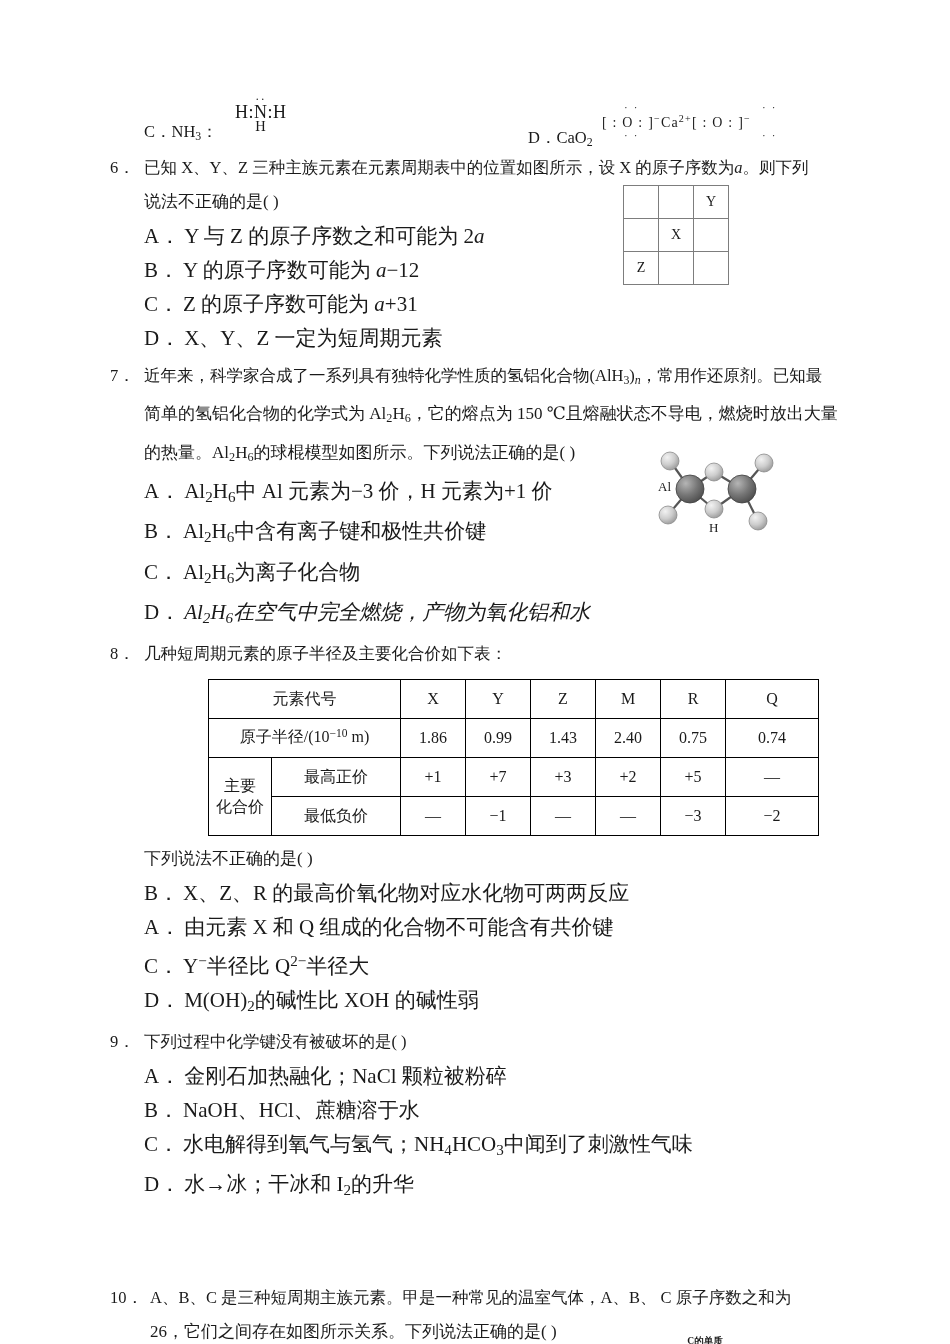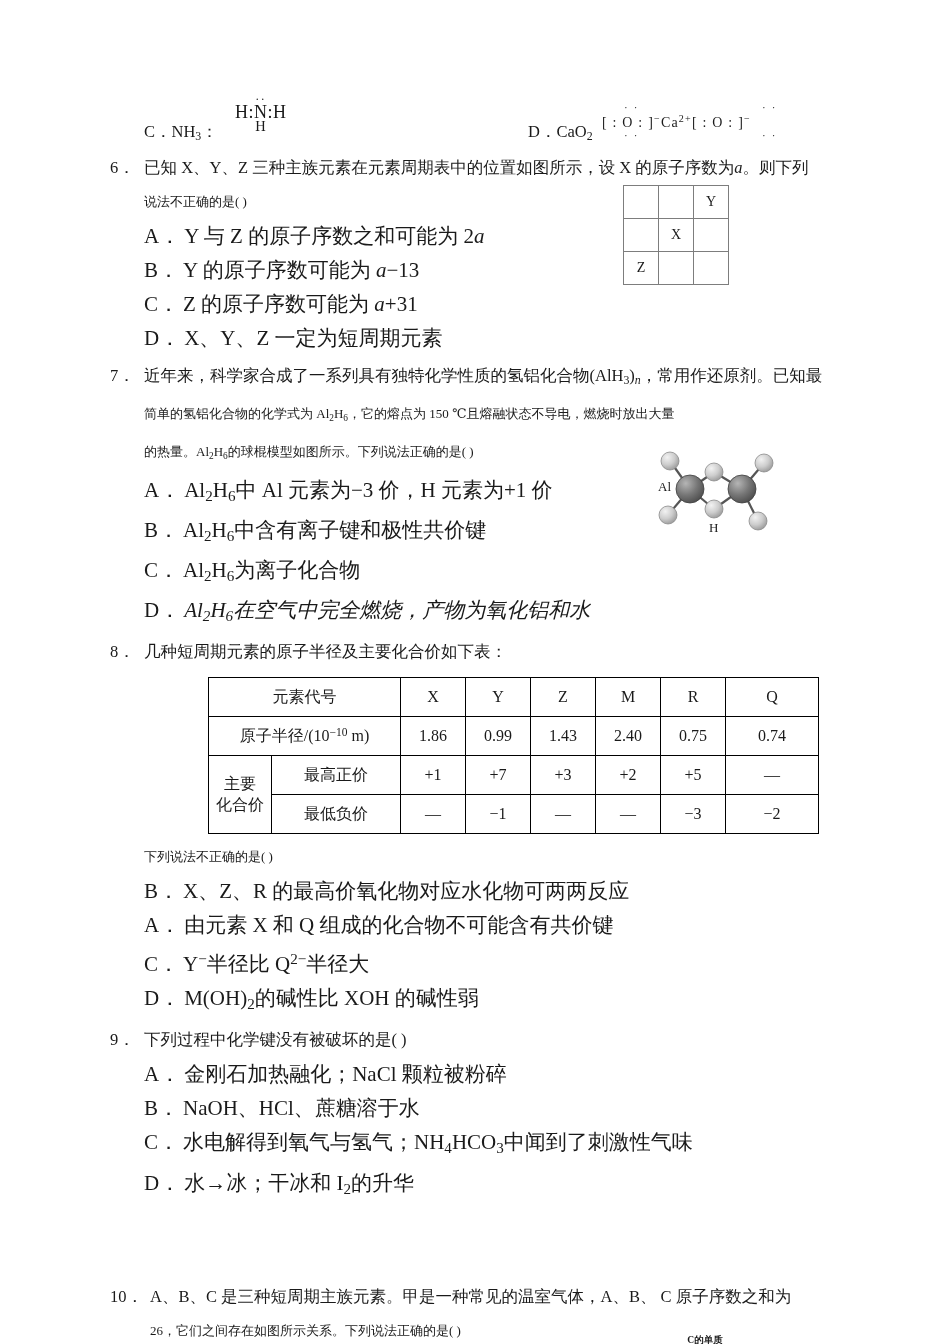--- a/index.html
+++ b/index.html
@@ -46,21 +46,21 @@
     font-size: 16.5px;
     line-height: 34px;
   }
   .opt {
     font-size: 21px;
     line-height: 34px;
     padding-left: 34px;
   }
   .opt .lbl { margin-right: 4px; }
   .plain {
-    font-size: 13px;
+    font-size: 17px;
     line-height: 34px;
     padding-left: 34px;
   }
   .ital { font-style: italic; }
   sub { font-size: 0.72em; vertical-align: -0.28em; }
   sup { font-size: 0.72em; vertical-align: 0.45em; }
 
   
   .lewis-row {
     position: relative;
@@ -81,21 +81,21 @@
     line-height: 13px;
     font-size: 14.5px;
     letter-spacing: 0.5px;
   }
   .nh3-dots { font-size: 12px; letter-spacing: 1.5px; line-height: 9px; }
   .nh3-mid  { font-size: 18px; letter-spacing: 0.5px; line-height: 16px;}
   .nh3-bot  { font-size: 14.5px; line-height: 12px; }
   .lewis-d {
     position: absolute;
     left: 418px;
-    top: 26px;
+    top: 32px;
     white-space: nowrap;
   }
   .cao2-struct {
     position: absolute;
     left: 492px;
     top: 6px;
     font-size: 14px;
     line-height: 12px;
     letter-spacing: 1px;
     white-space: nowrap;
@@ -180,21 +180,21 @@
     </div>
 
     <div style="position:relative;">
       <div class="qrow">
         <div class="qnum">6．</div>
         <div class="qbody"><span>已知 X、Y、Z 三种主族元素在元素周期表中的位置如图所示，设 X 的原子序数为</span><span class="ital">a</span><span>。则下列</span></div>
       </div>
       <div class="plain">说法不正确的是(        )</div>
 
       <div class="opt"><span class="lbl">A．</span><span>Y 与 Z 的原子序数之和可能为 2</span><span class="ital">a</span><span></span></div>
-      <div class="opt"><span class="lbl">B．</span><span>Y 的原子序数可能为 </span><span class="ital">a</span><span>−13</span></div>
+      <div class="opt"><span class="lbl">B．</span><span>Y 的原子序数可能为 </span><span class="ital">a</span><span>−12</span></div>
       <div class="opt"><span class="lbl">C．</span><span>Z 的原子序数可能为 </span><span class="ital">a</span><span>+31</span></div>
       <div class="opt"><span class="lbl">D．</span><span>X、Y、Z 一定为短周期元素</span></div>
 
       <table class="grid3" style="left:513px; top:34px;">
         <tbody>
             <tr>
           <td></td>
           <td></td>
           <td>Y</td>
         </tr>

